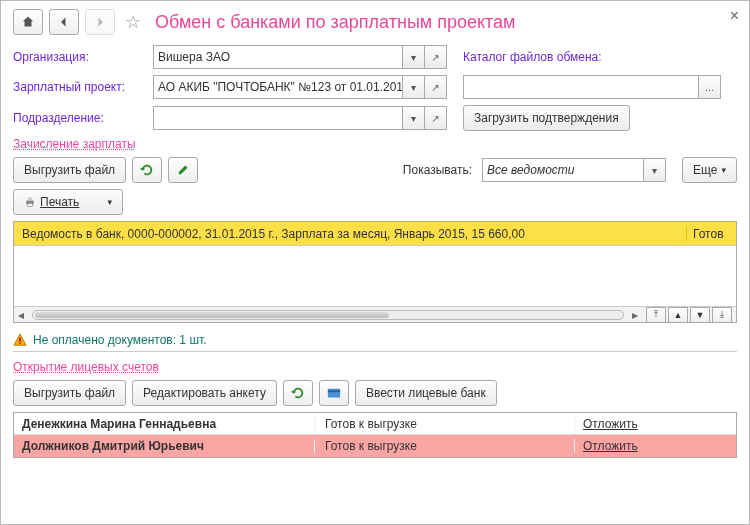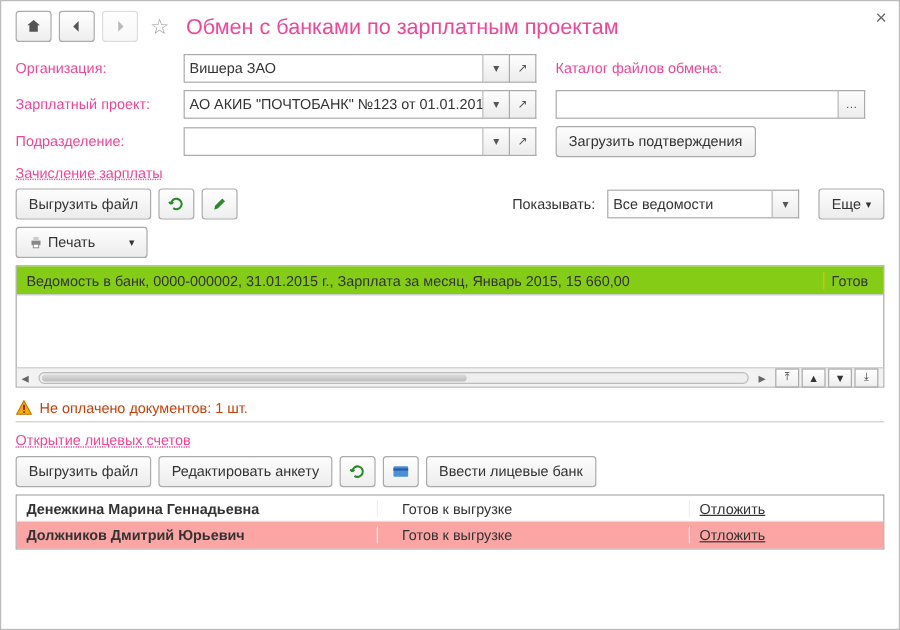--- a/index.html
+++ b/index.html
@@ -49,38 +49,38 @@
     cursor: pointer;
   }
   .form-row {
     display: flex;
     align-items: center;
     margin-bottom: 6px;
     gap: 8px;
   }
   .label {
     width: 132px;
-    color: #ec4899;
+    color: #6d28d9;
   }
   .field {
     display: flex;
     align-items: center;
   }
   .input {
     border: 1px solid #aaa;
     height: 24px;
     padding: 4px 4px;
     background: #fff;
     display: inline-flex;
     align-items: center;
     overflow: hidden;
     white-space: nowrap;
   }
   .input.w250 { width: 250px; }
-  .input.w162 { width: 138px; }
+  .input.w162 { width: 162px; font-style: italic; }
   .input.wcatalog { width: 236px; }
   .mini-btn {
     border: 1px solid #aaa;
     border-left: none;
     background: linear-gradient(#fdfdfd,#ececec);
     height: 24px;
     width: 22px;
     display: inline-flex;
     align-items: center;
     justify-content: center;
@@ -113,21 +113,21 @@
     margin: 6px 0;
   }
   .spacer { flex: 1; }
   .show-label { margin-right: 4px; }
   .table-wrap {
     border: 1px solid #aaa;
     margin-top: 6px;
     background: #fff;
   }
   .row-yellow {
-    background: #84cc16;
+    background: #fde047;
     display: flex;
     align-items: center;
     height: 24px;
     font-size: 12px;
     border-bottom: 1px solid #ccc;
     gap: 28px;
   }
   .row-yellow .cell-main {
     flex: 1;
     padding: 0 8px;
@@ -171,21 +171,21 @@
     background: linear-gradient(#fff,#eee);
     width: 20px; height: 16px;
     display: inline-flex; align-items: center; justify-content: center;
     font-size: 9px; cursor: pointer;
   }
   .warning {
     margin: 10px 0 4px 0;
     display: flex;
     align-items: center;
     gap: 6px;
-    color: #c2410c;
+    color: #0f766e;
     font-size: 12px;
   }
   .warn-icon {
     width: 14px; height: 14px;
     display: inline-flex; align-items: center; justify-content: center;
     color: #d97a00;
   }
   .divider { border-top: 1px solid #ccc; margin: 4px 0 8px 0; }
   .accounts-table {
     border: 1px solid #aaa;
@@ -193,21 +193,21 @@
   }
   .accounts-table .arow {
     display: flex;
     height: 22px;
     align-items: center;
     border-bottom: 1px solid #ddd;
     font-size: 12px;
   }
   .accounts-table .arow:last-child { border-bottom: none; }
   .arow .c1 { width: 300px; padding: 0 8px; font-weight: bold; }
-  .arow .c2 { width: 260px; padding: 0 20px; border-left: 1px solid #eee; }
+  .arow .c2 { width: 260px; padding: 0 10px; border-left: 1px solid #eee; }
   .arow .c3 { flex: 1; padding: 0 8px; border-left: 1px solid #eee; text-decoration: underline; cursor: pointer; }
   .arow.sel { background: #fca5a5; }
   svg { display: block; }
 </style>
 </head>
 <body>
 
 <div class="window">
 
   <span class="close-x">×</span>
@@ -292,21 +292,21 @@
       <span class="mini-btn">▾</span>
     </span>
     <span class="btn" style="margin-left:10px;">
       <span>Еще</span>
       <span style="font-size:9px;">▾</span>
     </span>
   </div>
 
   <div class="toolbar-row">
     <span class="btn" style="width:110px; justify-content:space-between;">
-      <span style="display:flex;align-items:center;gap:4px;">
+      <span style="display:flex;align-items:center;gap:4px;text-decoration:underline;">
         <svg width="12" height="12" viewBox="0 0 16 16">
             <rect x="3" y="6" width="10" height="5" fill="#888"></rect>
             <rect x="5" y="2" width="6" height="4" fill="#ccc"></rect>
             <rect x="5" y="10" width="6" height="4" fill="#fff" stroke="#888"></rect>
           </svg>
         <span>Печать</span>
       </span>
       <span style="font-size:9px;">▾</span>
     </span>
   </div>

